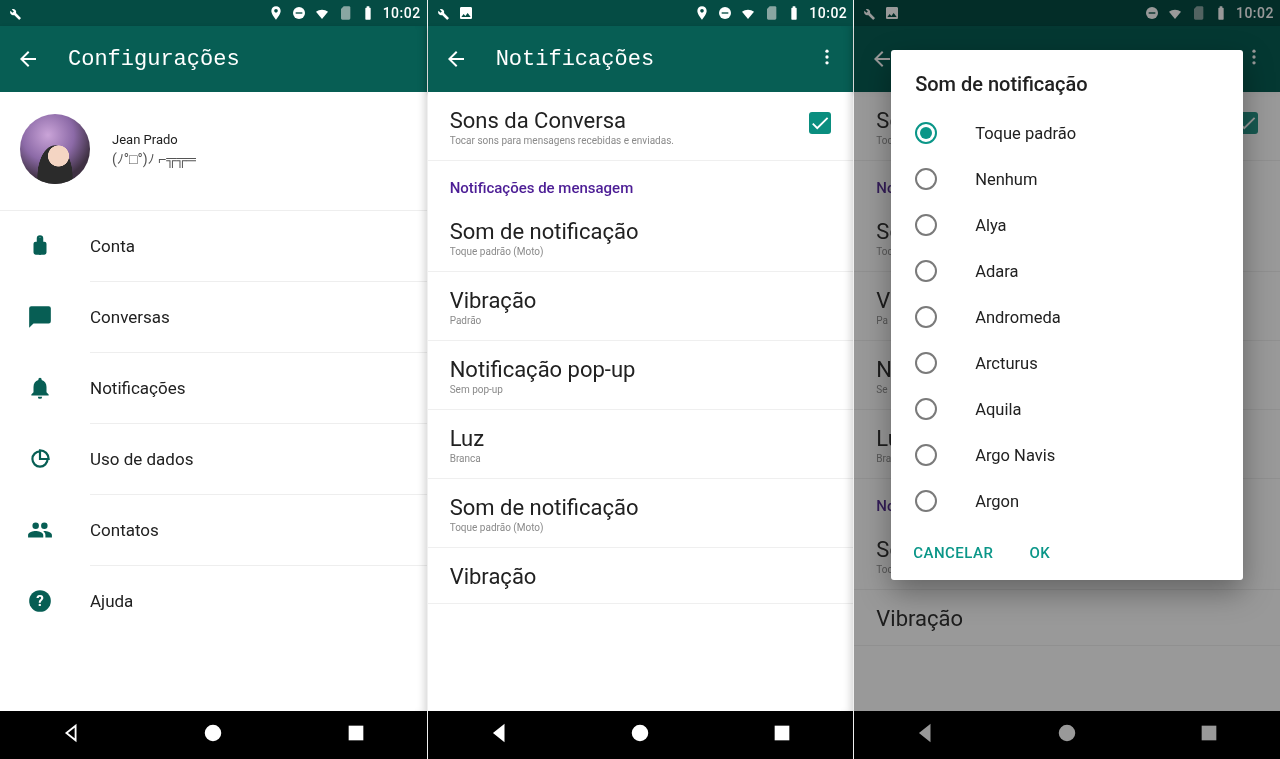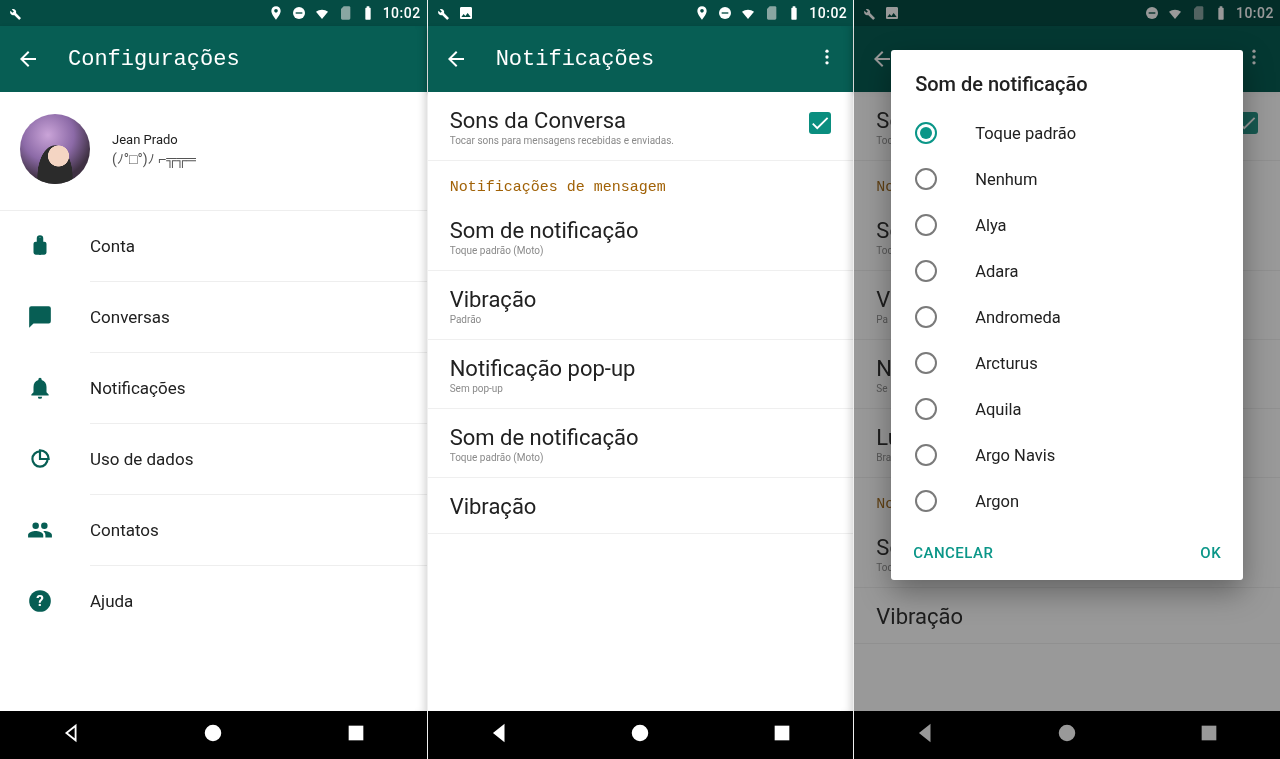--- a/index.html
+++ b/index.html
@@ -95,21 +95,21 @@
   .setting {
     padding: 16px 22px 14px;
     border-bottom: 1px solid #efefef;
     display: flex; align-items: flex-start; gap: 12px;
   }
   .setting .text { flex: 1; }
   .setting .title { font-size: 22px; color: #212121; }
   .setting .sub { font-size: 10px; color: #8a8a8a; margin-top: 2px; }
   .section-header {
     padding: 18px 22px 6px;
-    font-size: 15px; font-weight: 500; color: #a16207; font-family: Liberation Mono, monospace;
+    font-size: 15px; font-weight: 500; color: #4c1d95;
   }
   .checkbox {
     width: 22px; height: 22px; border-radius: 3px;
     background: #0a8e7f; position: relative; flex-shrink: 0;
     margin-top: 4px;
   }
   .checkbox svg { position: absolute; inset: 0; width: 22px; height: 22px; fill: #fff; }
 
   
   .navbar {
@@ -134,21 +134,21 @@
   .dialog-title { font-size: 20px; font-weight: 500; color: #212121; padding: 22px 24px 10px; }
   .radio-list { padding: 4px 0; }
   .radio-item { display: flex; align-items: center; gap: 38px; padding: 12px 24px; }
   .radio-outer { width: 22px; height: 22px; border: 2px solid #7a7a7a; border-radius: 50%; flex-shrink: 0; position: relative; }
   .radio-item.selected .radio-outer { border-color: #0a9688; }
   .radio-item.selected .radio-outer::after {
     content: ""; position: absolute; inset: 3px; background: #0a9688; border-radius: 50%;
   }
   .radio-label { font-size: 16.5px; color: #212121; }
   .dialog-actions {
-    display: flex; justify-content: space-between; 
+    display: flex; justify-content: flex-start; gap: 36px;
     padding: 16px 22px 18px;
   }
   .dialog-btn { font-size: 15px; font-weight: 500; color: #0a9688; letter-spacing: .5px; cursor: pointer; }
 
   
   .right-shadow {
     position: absolute;
     top: 26px;
     bottom: 48px;
     right: 0;
@@ -385,20 +385,26 @@
             <div class="title">Vibração</div>
             <div class="sub">Padrão</div>
           </div>
         </div>
         <div class="setting">
           <div class="text">
             <div class="title">Notificação pop-up</div>
             <div class="sub">Sem pop-up</div>
           </div>
         </div>
+        <div class="setting">
+          <div class="text">
+            <div class="title">Luz</div>
+            <div class="sub">Branca</div>
+          </div>
+        </div>
       </div>
     <div id="s2-grp">
         <div class="setting">
           <div class="text">
             <div class="title">Som de notificação</div>
             <div class="sub">Toque padrão (Moto)</div>
           </div>
         </div>
         <div class="setting">
           <div class="text">

